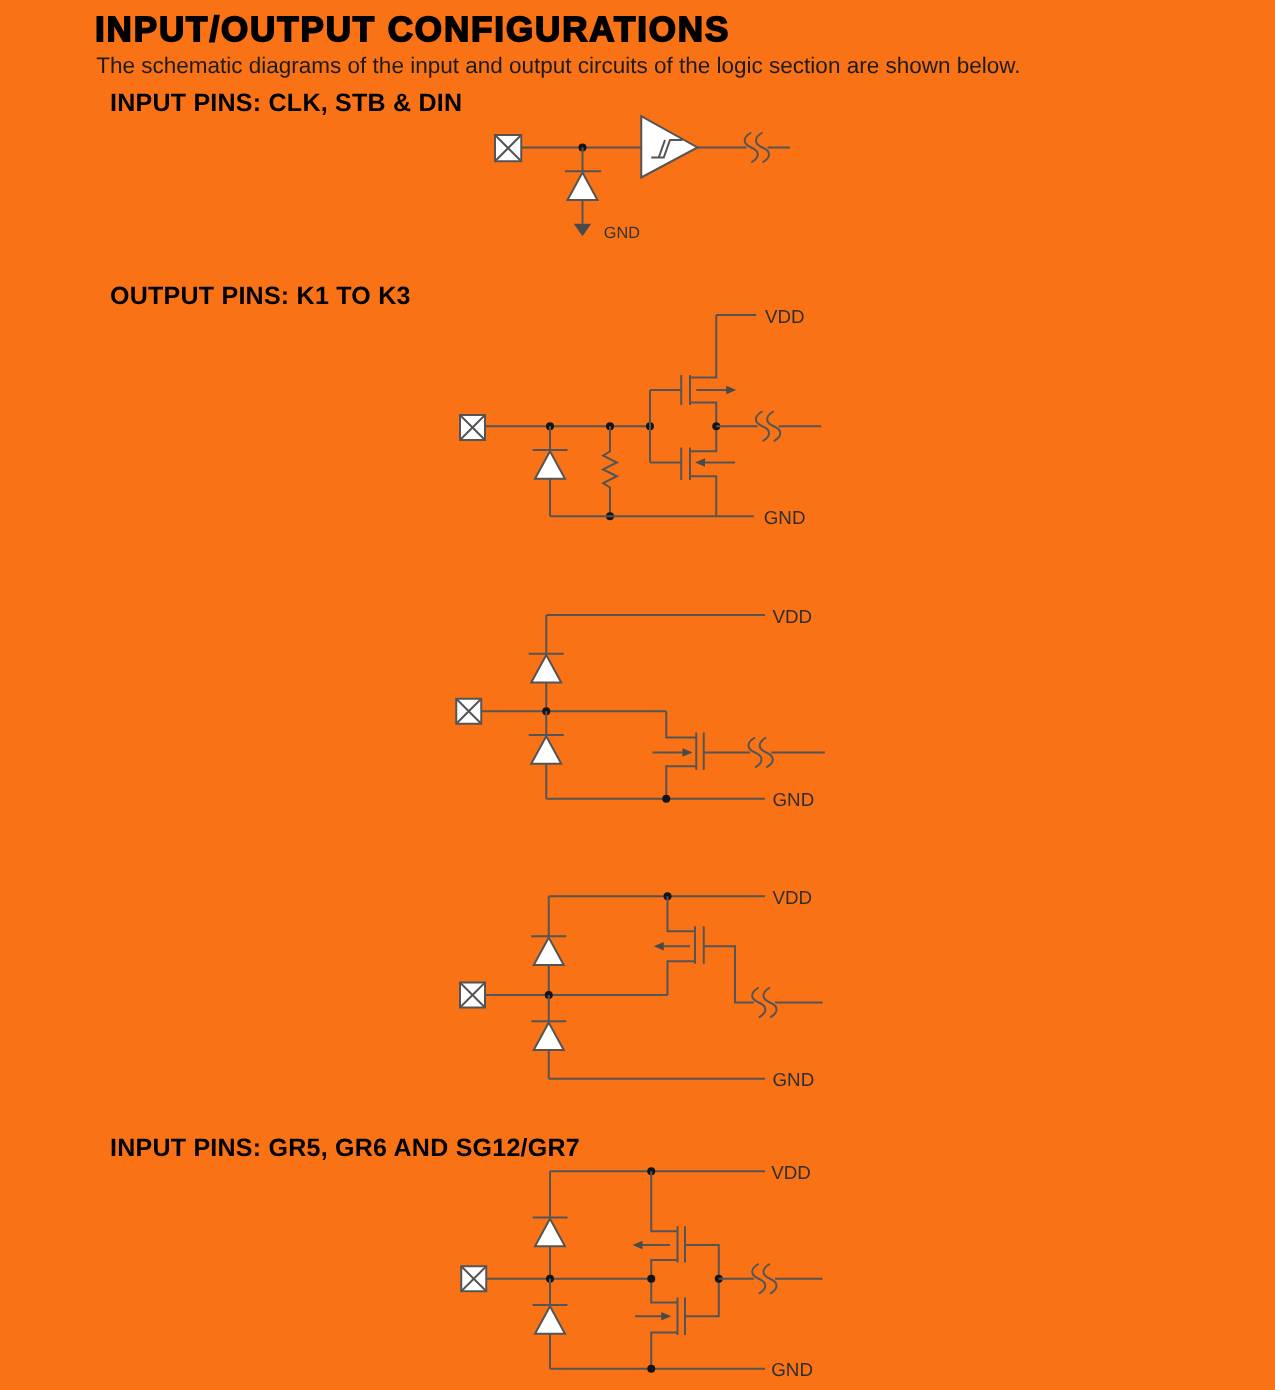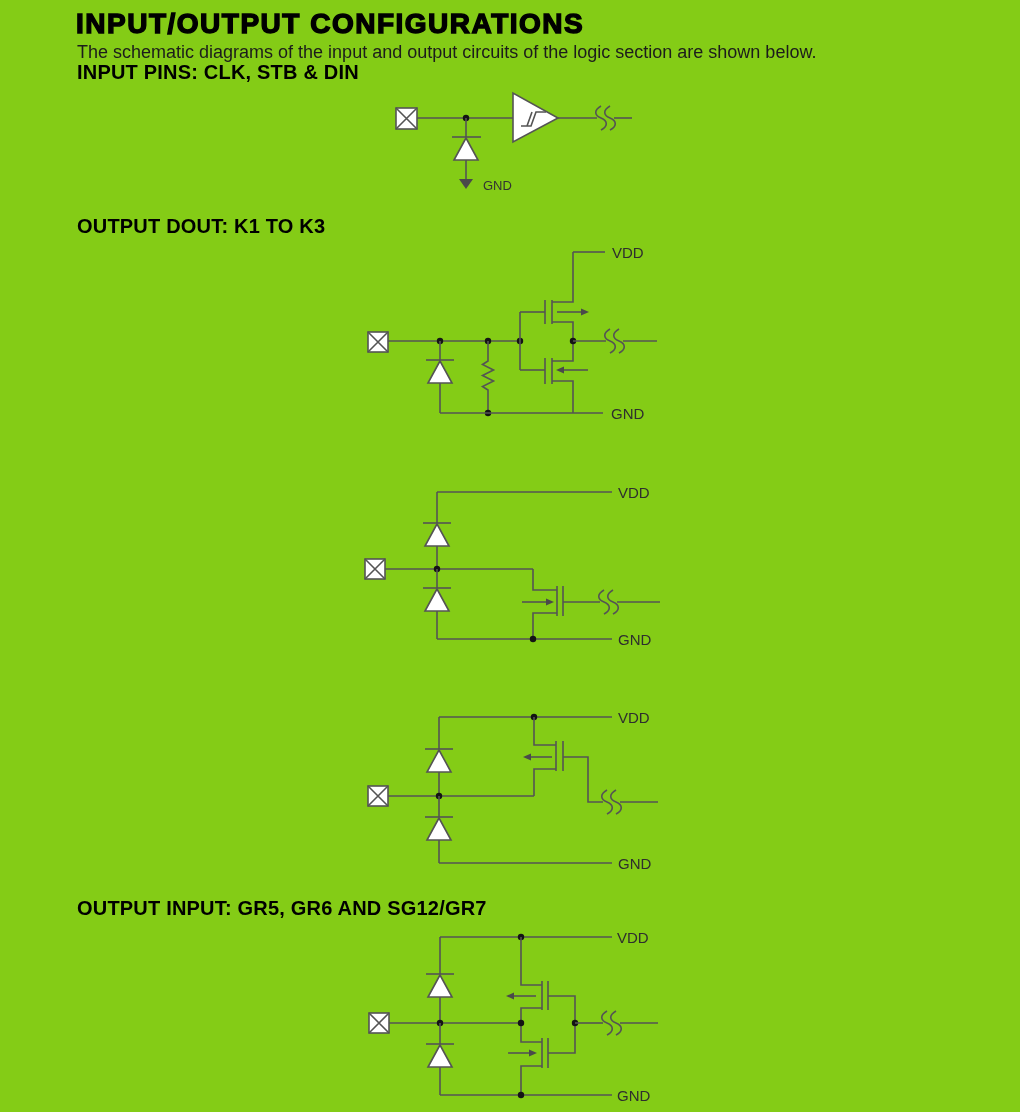--- a/index.html
+++ b/index.html
@@ -1,31 +1,31 @@
 <!DOCTYPE html>
 <html><head>
 <meta charset="utf-8">
 <style>
   html,body{margin:0;padding:0;background:#ffffff;}
   .page{
-    position:relative;width:1020px;height:1112px;background:#84cc16;
+    position:relative;width:1020px;height:1112px;background:#f97316;
     font-family:"Liberation Sans","DejaVu Sans",sans-serif;overflow:hidden;
   }
   .title{
     position:absolute;left:76px;top:8px;margin:0;
     font-size:28px;font-weight:bold;color:#000;
     -webkit-text-stroke:1.4px #000;letter-spacing:1.5px;
     white-space:nowrap;
   }
   .subtitle{
     position:absolute;left:77px;top:42px;margin:0;
     font-size:18px;color:#1c1c1c;white-space:nowrap;
   }
   .sec{
-    position:absolute;left:77px;margin:0;
+    position:absolute;left:77px;margin:11px;
     font-size:20px;font-weight:bold;color:#000;
     letter-spacing:0.2px;white-space:nowrap;
   }
   .sec.s1{top:61px;}
   .sec.s2{top:215px;}
   .sec.s3{top:454px;}
   .sec.s4{top:674px;}
   .sec.s5{top:897px;}
   svg.canvas{position:absolute;left:0;top:0;}
   .w{stroke:#545454;stroke-width:1.6;fill:none;stroke-linecap:butt;}
@@ -38,22 +38,22 @@
 </style>
 </head>
 <body>
 
 <div class="page">
 
   <h1 class="title">INPUT/OUTPUT CONFIGURATIONS</h1>
   <p class="subtitle">The schematic diagrams of the input and output circuits of the logic section are shown below.</p>
 
   <h2 class="sec s1">INPUT PINS: CLK, STB &amp; DIN</h2>
-  <h2 class="sec s2">OUTPUT DOUT: K1 TO K3</h2>
-  <h2 class="sec s5">OUTPUT INPUT: GR5, GR6 AND SG12/GR7</h2>
+  <h2 class="sec s2">OUTPUT PINS: K1 TO K3</h2>
+  <h2 class="sec s5">INPUT PINS: GR5, GR6 AND SG12/GR7</h2>
 
   <svg class="canvas" width="1020" height="1112" viewBox="0 0 1020 1112">
 
     <g>
       <g>
         <rect class="cmp" x="396" y="108" width="21" height="21"></rect>
         <path class="w" d="M396,108 L417,129 M417,108 L396,129"></path>
       </g>
       <path class="w" d="M417,118 H513"></path>
       <circle class="dot" cx="466" cy="118" r="3.2"></circle>

